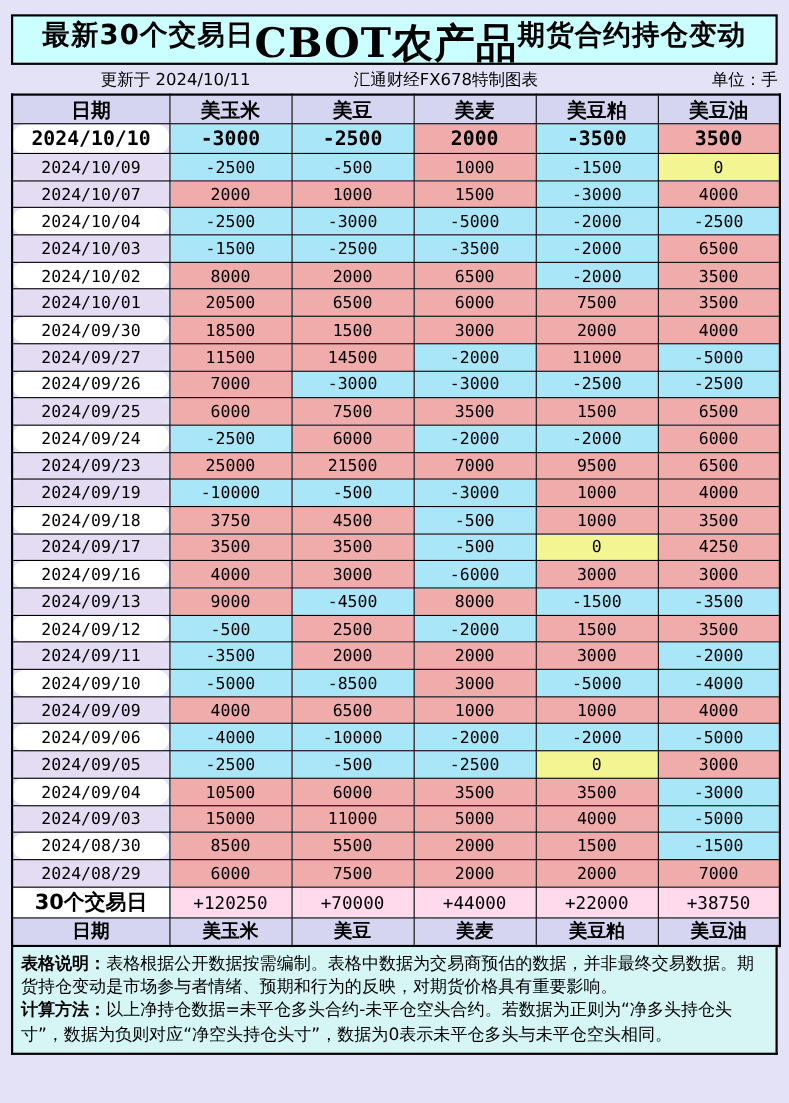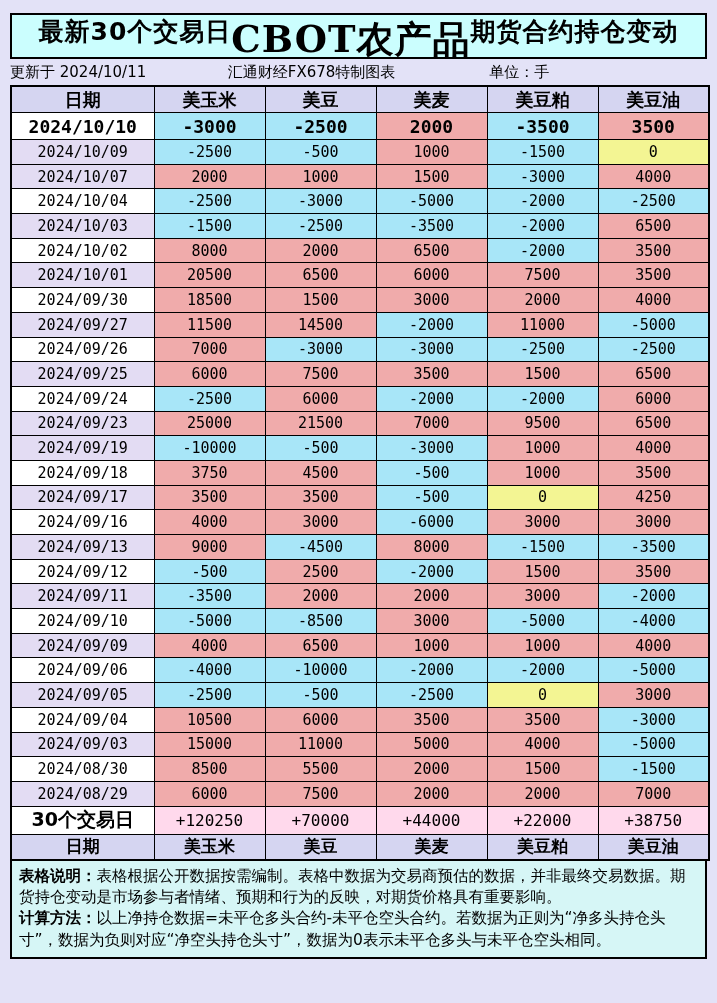--- a/index.html
+++ b/index.html
@@ -20,21 +20,21 @@
     box-sizing:border-box;
   }
   .t-small{font-size:25px;letter-spacing:1px;}
   .t-big{font-size:37px;font-family:"DejaVu Serif","Liberation Serif",serif;letter-spacing:1px;}
   .subtitle{
     height:26px;
     display:grid;grid-template-columns:1fr 1.2fr 1fr;
     align-items:center;
     font-size:15px;
   }
-  .subtitle span{text-align:left;white-space:nowrap;}
+  .subtitle span{text-align:right;white-space:nowrap;}
   table.grid{
     width:697px;
     border-collapse:collapse;
     table-layout:fixed;
     border:2px solid #000;
     font-family:"DejaVu Sans Mono","Liberation Mono",monospace;
   }
   table.grid th, table.grid td{
     border:1px solid #000;
     text-align:center;
@@ -43,21 +43,21 @@
     overflow:hidden;
     white-space:nowrap;
   }
   thead th{
     height:25px;
     background:var(--header,#D5D5F1);
     font-size:18px;font-weight:bold;
     font-family:"DejaVu Sans","Liberation Sans",sans-serif;
   }
   tbody td{height:23.7px;font-size:15px;font-weight:normal;}
-  tbody td.date{background:#FFFFFF;}
+  tbody td.date{background:#FFFFFF;border-radius:12px;}
   tbody td.date.alt{background:var(--date-alt,#E3DCF3);}
   tbody td.pos{background:var(--pos,#F0ABAB);}
   tbody td.neg{background:var(--neg,#A8E6F8);}
   tbody td.zero{background:var(--zero,#F3F593);}
   tbody tr.first td{font-size:18px;font-weight:bold;height:26px;}
   tfoot td.sum-label{
     background:#FFFFFF;font-size:19px;font-weight:bold;height:27px;
     font-family:"DejaVu Sans","Liberation Sans",sans-serif;
   }
   tfoot td.sum{background:var(--sum,#FFD9EC);font-size:16px;font-weight:normal;height:27px;}

